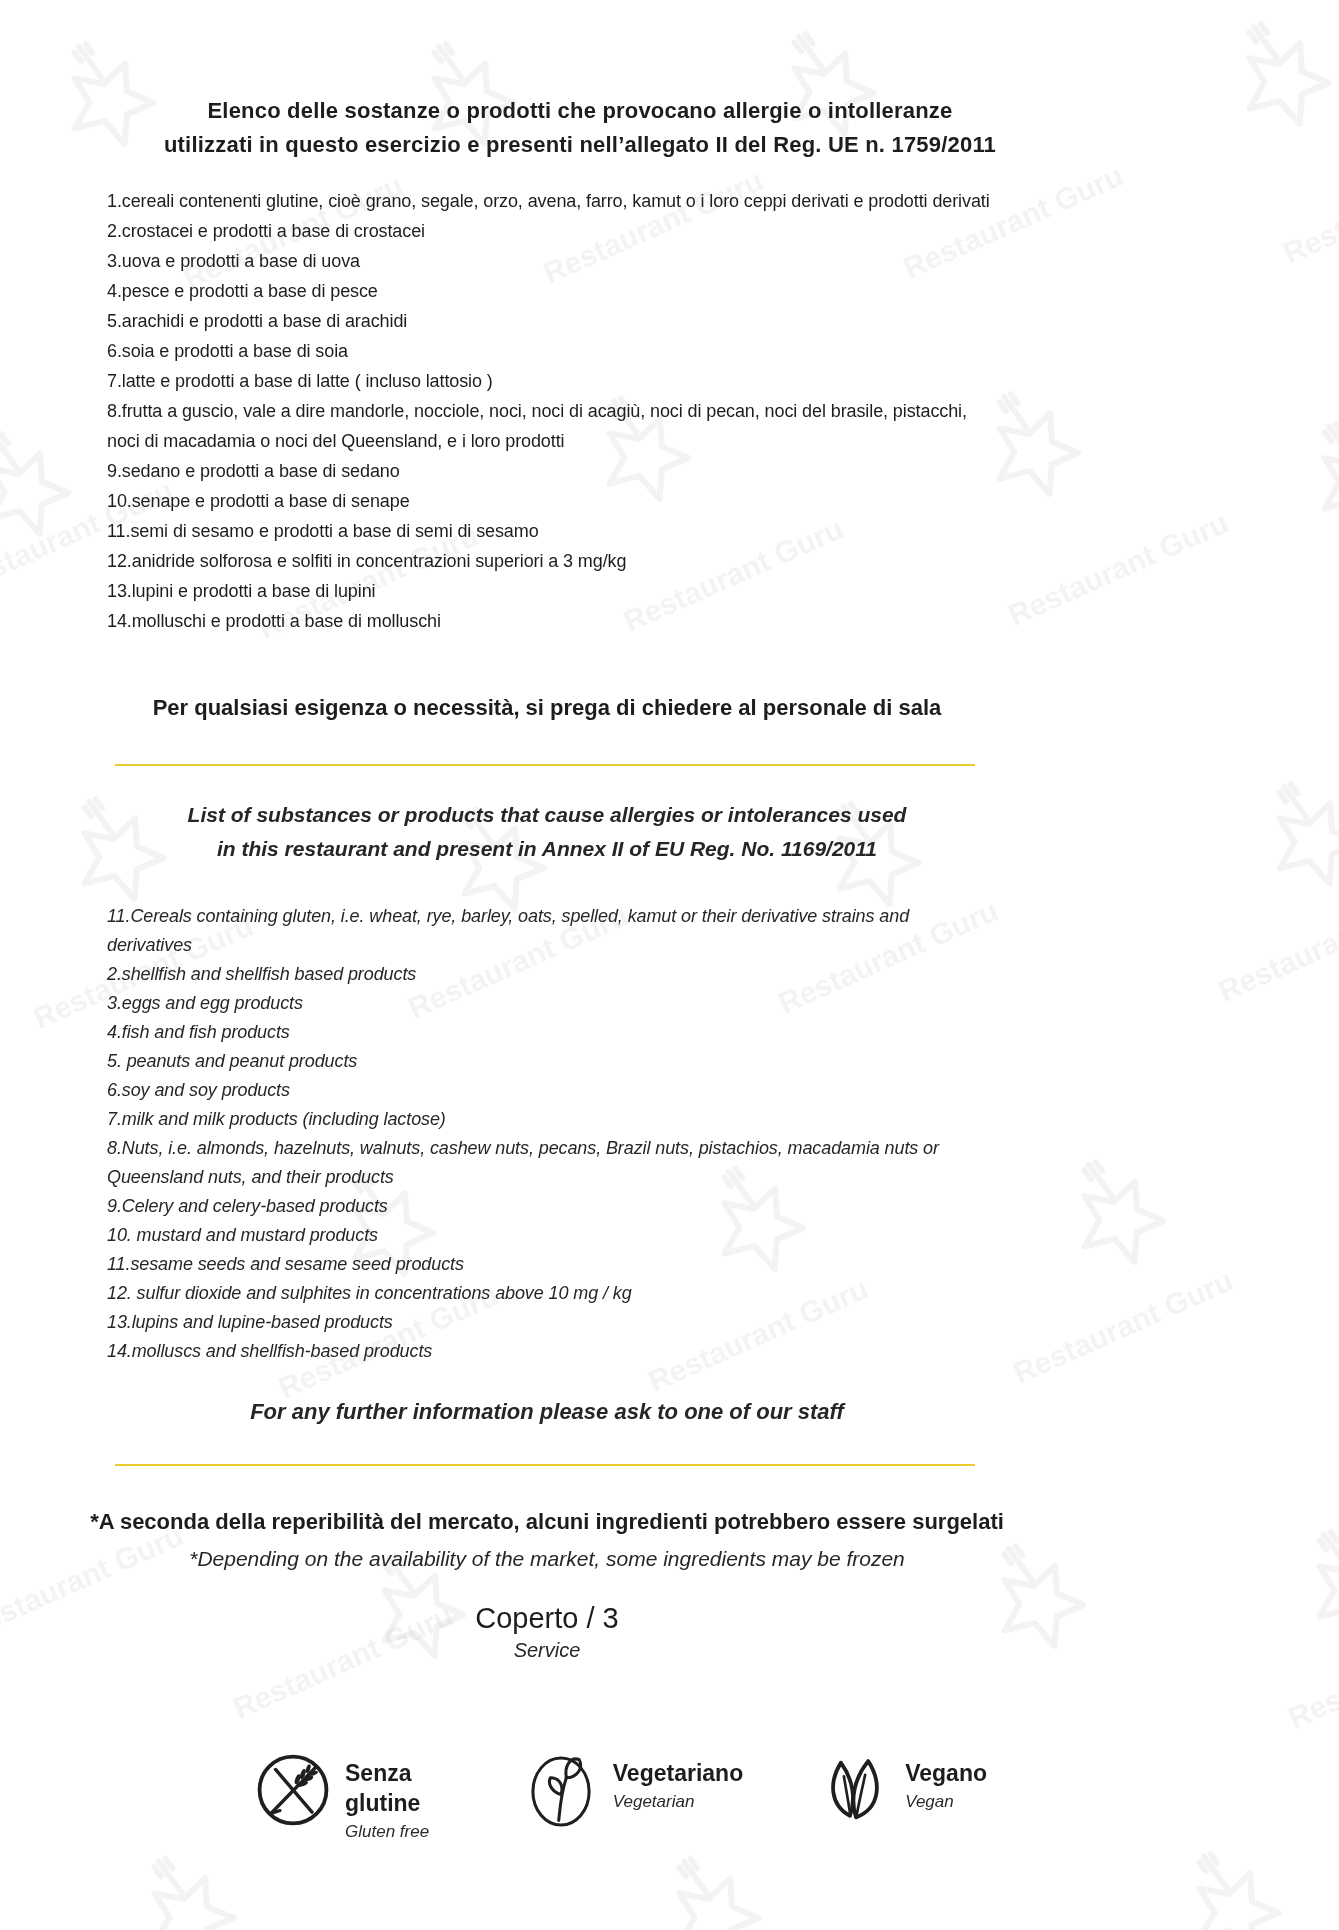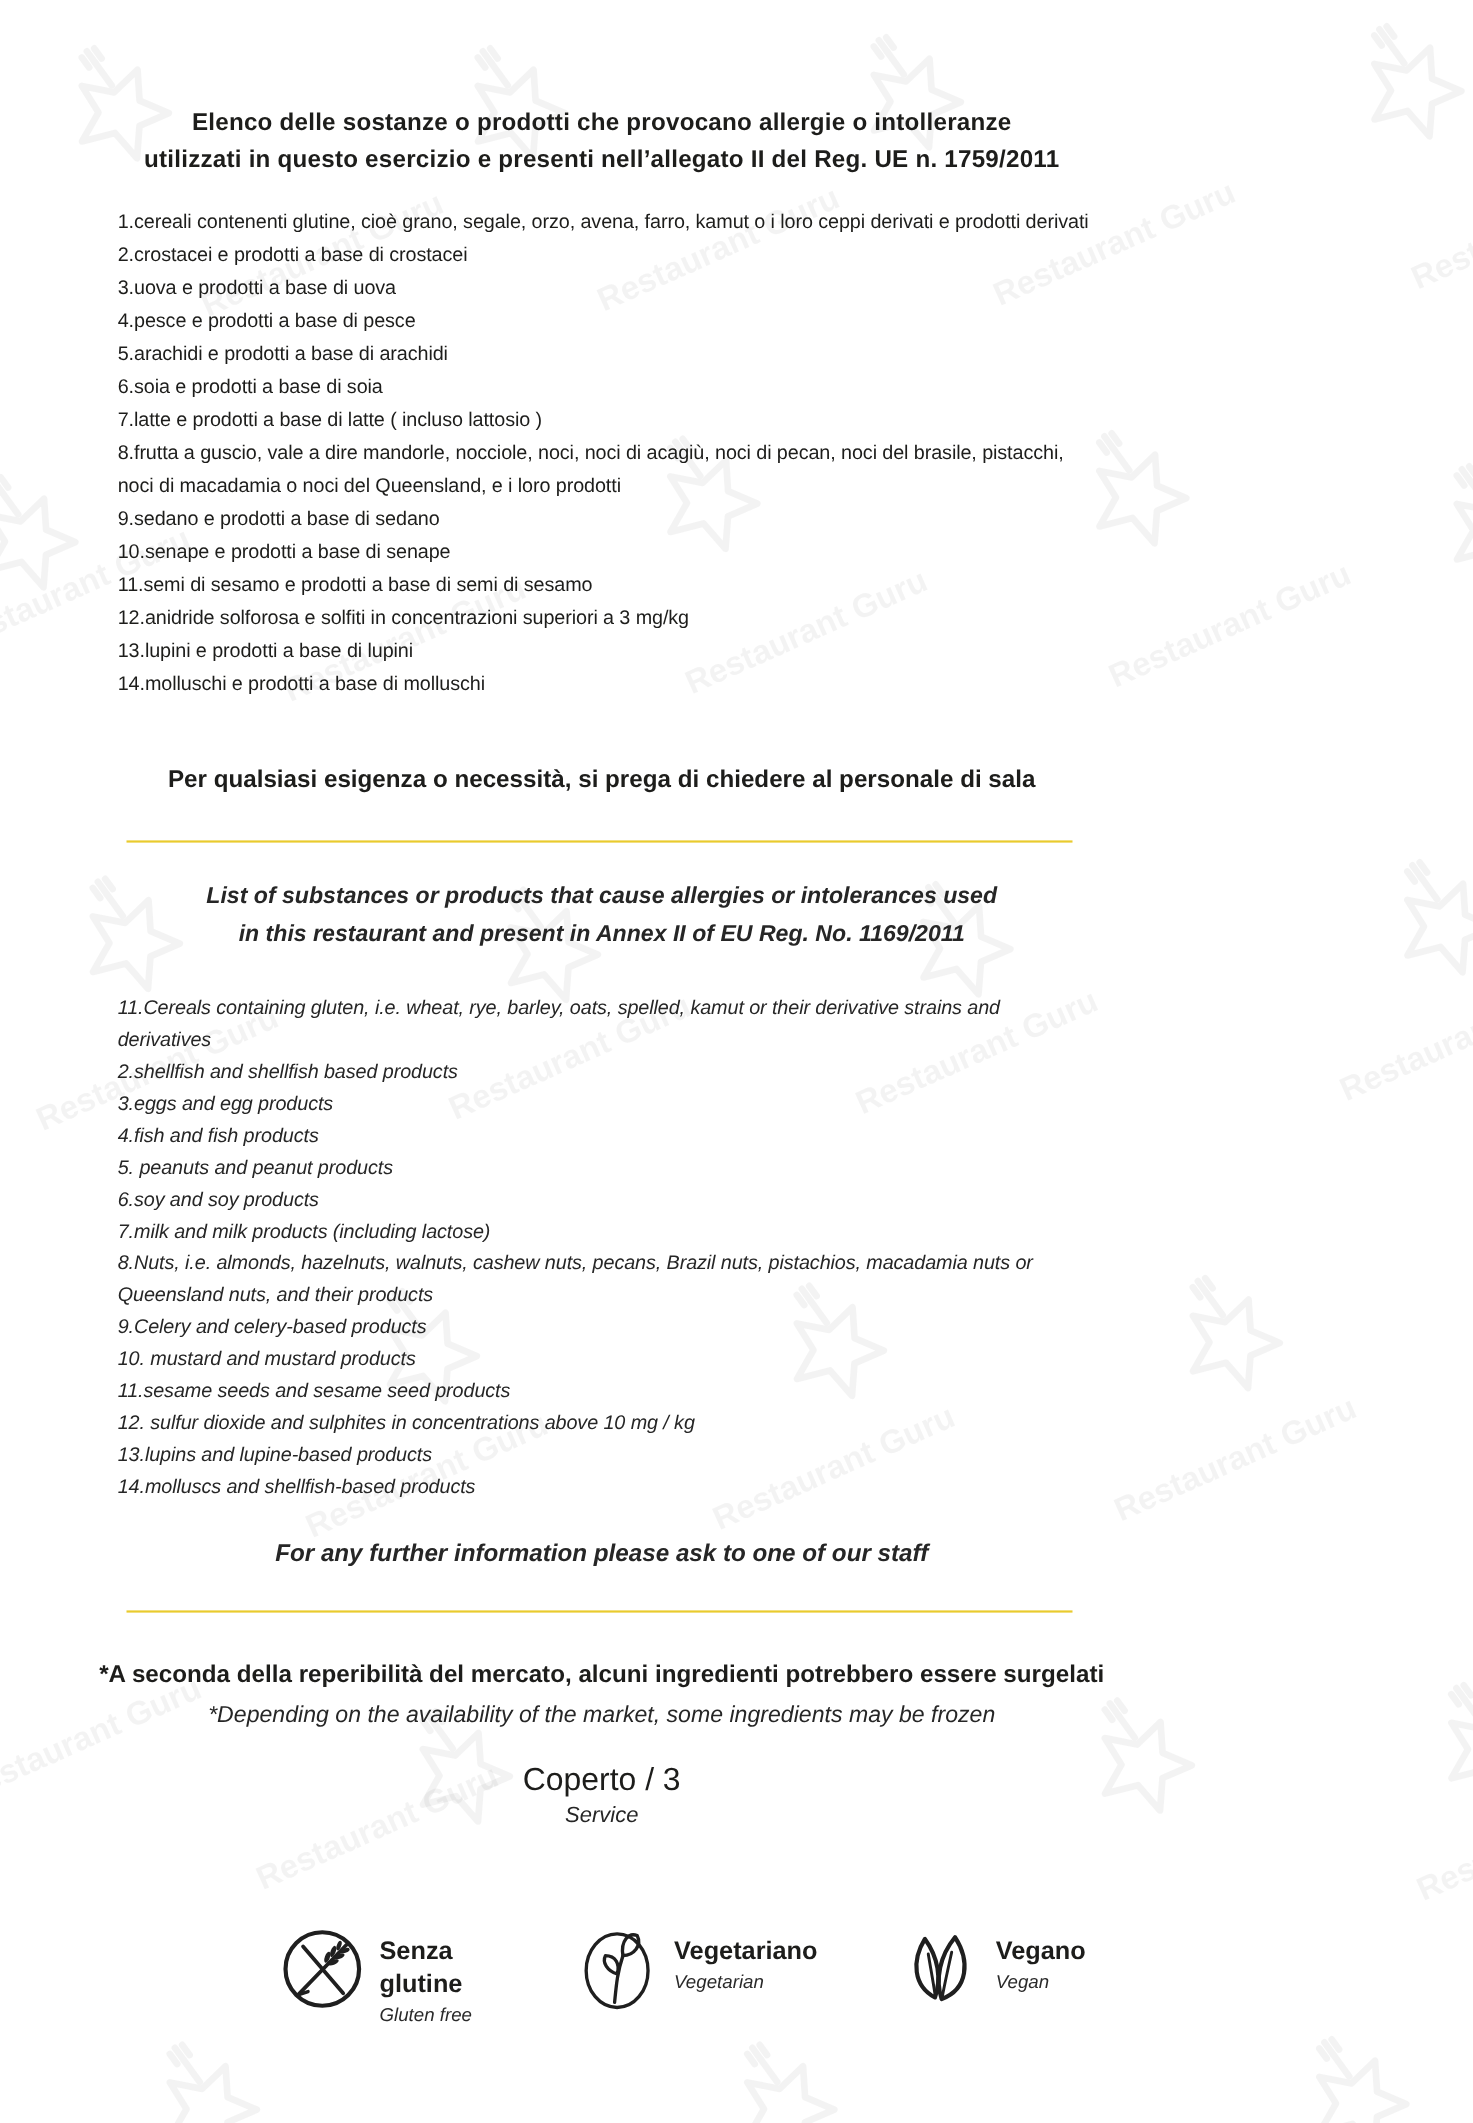--- a/index.html
+++ b/index.html
@@ -13,21 +13,21 @@
     font-family:"Liberation Sans",sans-serif;color:var(--text-dark);
   }
   
   #wm-layer{position:absolute;inset:0;pointer-events:none;overflow:hidden;}
   .wm{position:absolute;color:var(--watermark-gray);opacity:0.11;}
   .wm-text{font-size:30px;font-weight:bold;transform:rotate(-24deg);white-space:nowrap;}
   .wm-logo svg{width:122px;height:122px;display:block;}
   
   .content{position:absolute;left:107px;top:0;width:880px;height:100%;}
   .centered{position:absolute;left:50%;transform:translateX(-50%);width:max-content;white-space:nowrap;text-align:center;}
-  .title-it{top:94px;font-size:22px;font-weight:bold;line-height:34px;letter-spacing:.2px;}
+  .title-it{top:94px;font-size:22px;font-weight:bold;line-height:34px;letter-spacing:.2px;margin-left:33px;}
   .list{position:absolute;left:0;white-space:nowrap;font-size:18px;letter-spacing:-.1px;}
   .list .line{white-space:nowrap;}
   .list-it{top:186px;line-height:30px;}
   .list-en{top:902px;line-height:29px;font-style:italic;color:#262626;}
   .note-it{top:695px;font-size:22px;font-weight:600;}
   .divider{position:absolute;left:8px;width:860px;border:none;margin:0;border-top:2.5px solid var(--divider-gold);}
   .divider-1{top:764px;}
   .divider-2{top:1464px;}
   .title-en{top:798px;font-size:21px;font-weight:600;font-style:italic;line-height:34px;color:#262626;}
   .note-en{top:1399px;font-size:22px;font-weight:600;font-style:italic;color:#262626;}

